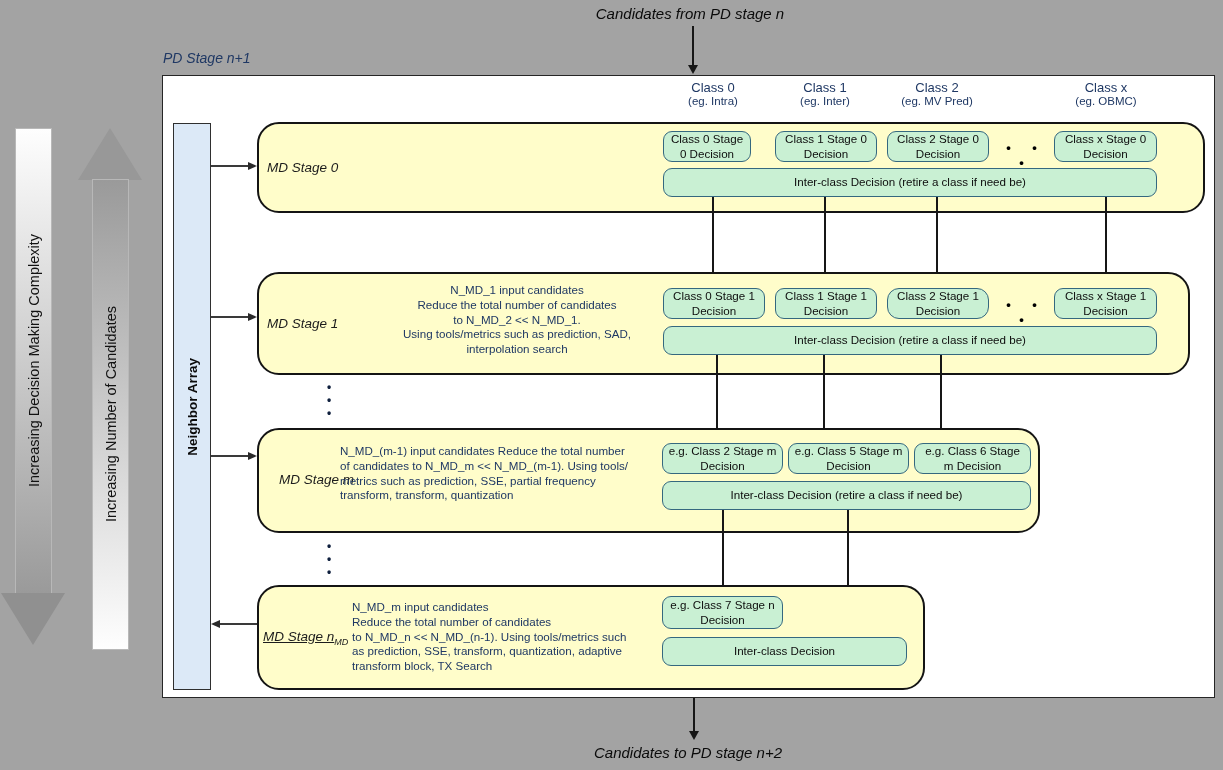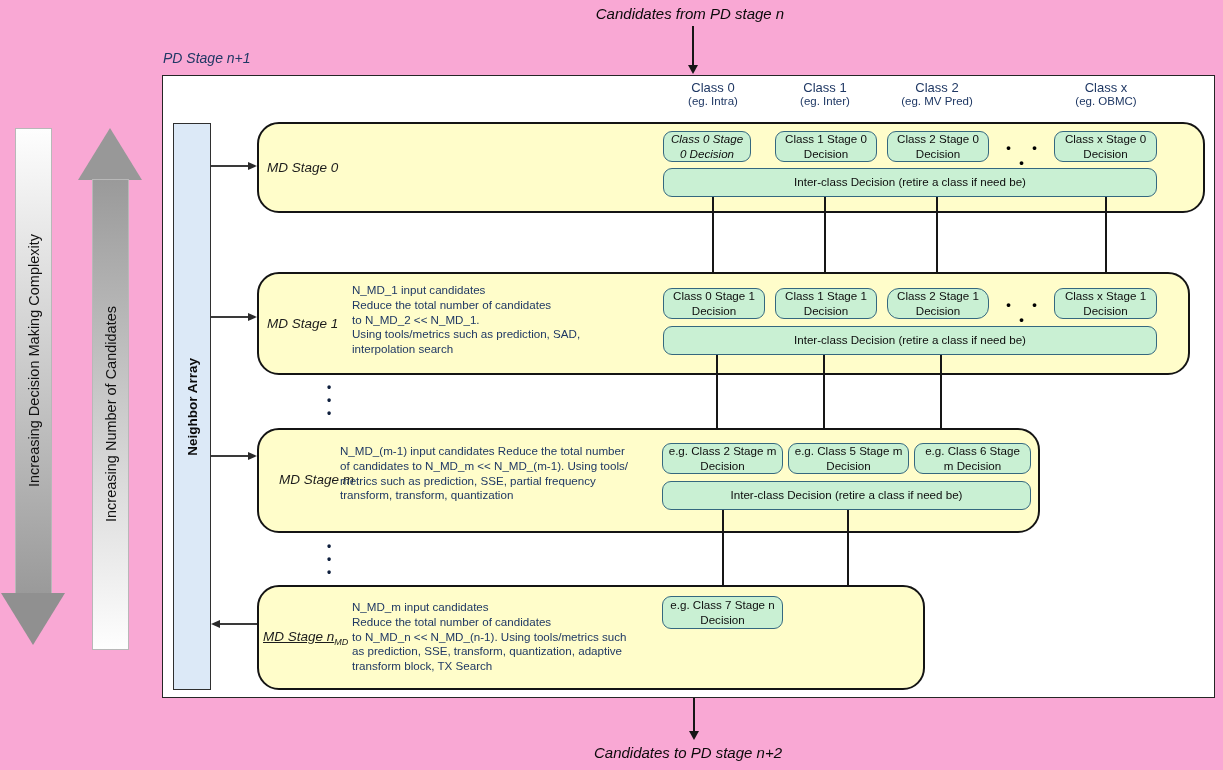--- a/index.html
+++ b/index.html
@@ -1,16 +1,16 @@
 <!DOCTYPE html>
 <html><head>
 <meta charset="utf-8">
 <style>
   html,body{margin:0;padding:0;background:#ffffff;font-family:"Liberation Sans","DejaVu Sans",sans-serif;}
-  #canvas{position:relative;width:1223px;height:770px;background:#f9a8d4;color:#111;overflow:hidden;}
+  #canvas{position:relative;width:1223px;height:770px;background:#a3a3a3;color:#111;overflow:hidden;}
   .abs{position:absolute;}
   .flowlabel{font-size:15px;font-style:italic;color:#0a0a0a;text-align:center;}
   .pdlabel{font-size:14px;font-style:italic;color:#1f3864;}
   .container{border:1.6px solid #262626;box-sizing:border-box;background:#fff;}
   .stage{background:#fffdca;border:2.2px solid #141414;border-radius:22px;box-sizing:border-box;}
   .stage-label{font-size:13.5px;font-style:italic;color:#1c1c1c;white-space:nowrap;}
   .stage-label sub{font-size:9px;font-style:italic;}
   .stage-desc{font-size:11.6px;line-height:1.28;color:#1f3864;white-space:pre-line;}
   .dbox{background:#c9f0d3;border:1.6px solid #35687f;border-radius:9px;box-sizing:border-box;
         display:flex;align-items:center;justify-content:center;text-align:center;
@@ -86,39 +86,39 @@
     <div class="nm">Class 2</div>
     <div class="eg">(eg. MV Pred)</div>
   </div>
   <div class="abs classhdr" style="left:1054px;top:80px;width:104px;">
     <div class="nm">Class x</div>
     <div class="eg">(eg. OBMC)</div>
   </div>
 
   <div class="abs stage" style="left:257px;top:122px;width:948px;height:91px;"></div>
   <div class="abs stage-label" style="left:267px;top:160px;">MD Stage 0</div>
-  <div class="abs dbox" style="left:663px;top:131px;width:88px;height:31px;font-style:italic;">Class 0 Stage 0 Decision</div>
+  <div class="abs dbox" style="left:663px;top:131px;width:88px;height:31px;">Class 0 Stage 0 Decision</div>
   <div class="abs dbox" style="left:775px;top:131px;width:102px;height:31px;">Class 1 Stage 0 Decision</div>
   <div class="abs dbox" style="left:887px;top:131px;width:102px;height:31px;">Class 2 Stage 0 Decision</div>
   <div class="abs hdots" style="left:998px;top:140px;width:56px;text-align:center;">• • •</div>
   <div class="abs dbox" style="left:1054px;top:131px;width:103px;height:31px;">Class x Stage 0 Decision</div>
   <div class="abs dbox" style="left:663px;top:168px;width:494px;height:29px;">Inter-class Decision (retire a class if need be)</div>
 
   <div class="abs vline" style="left:712px;top:197px;height:83px;"></div>
   <div class="abs ah-down" style="left:708px;top:279px;"></div>
   <div class="abs vline" style="left:824px;top:197px;height:83px;"></div>
   <div class="abs ah-down" style="left:820px;top:279px;"></div>
   <div class="abs vline" style="left:936px;top:197px;height:83px;"></div>
   <div class="abs ah-down" style="left:932px;top:279px;"></div>
   <div class="abs vline" style="left:1105px;top:197px;height:83px;"></div>
   <div class="abs ah-down" style="left:1101px;top:279px;"></div>
 
   <div class="abs stage" style="left:257px;top:272px;width:933px;height:103px;"></div>
   <div class="abs stage-label" style="left:267px;top:316px;">MD Stage 1</div>
-  <div class="abs stage-desc" style="left:352px;top:283px;width:330px;">N_MD_1 input candidates
+  <div class="abs stage-desc" style="left:352px;top:283px;width:330px;text-align:center;">N_MD_1 input candidates
 Reduce the total number of candidates
 to N_MD_2 &lt;&lt; N_MD_1.
 Using tools/metrics such as prediction, SAD,
 interpolation search</div>
   <div class="abs dbox" style="left:663px;top:288px;width:102px;height:31px;">Class 0 Stage 1 Decision</div>
   <div class="abs dbox" style="left:775px;top:288px;width:102px;height:31px;">Class 1 Stage 1 Decision</div>
   <div class="abs dbox" style="left:887px;top:288px;width:102px;height:31px;border-radius:12px;">Class 2 Stage 1 Decision</div>
   <div class="abs hdots" style="left:998px;top:297px;width:56px;text-align:center;">• • •</div>
   <div class="abs dbox" style="left:1054px;top:288px;width:103px;height:31px;">Class x Stage 1 Decision</div>
   <div class="abs dbox" style="left:663px;top:326px;width:494px;height:29px;">Inter-class Decision (retire a class if need be)</div>
@@ -155,18 +155,19 @@
   <div class="abs ah-down" style="left:843px;top:587px;"></div>
 
   <div class="abs stage" style="left:257px;top:585px;width:668px;height:105px;"></div>
   <div class="abs stage-label" style="left:263px;top:629px;text-decoration:underline;"><span>MD Stage n</span><sub>MD</sub></div>
   <div class="abs stage-desc" style="left:352px;top:600px;width:335px;">N_MD_m input candidates
 Reduce the total number of candidates
 to N_MD_n &lt;&lt; N_MD_(n-1). Using tools/metrics such
 as prediction, SSE, transform, quantization, adaptive
 transform block, TX Search</div>
   <div class="abs dbox" style="left:662px;top:596px;width:121px;height:33px;">e.g. Class 7 Stage n Decision</div>
+  <div class="abs dbox" style="left:662px;top:637px;width:245px;height:29px;">Inter-class Decision</div>
 
   <div class="abs vline" style="left:693px;top:698px;height:34px;"></div>
   <div class="abs ah-down" style="left:689px;top:731px;"></div>
   <div class="abs flowlabel" style="left:538px;top:744px;width:300px;">Candidates to PD stage n+2</div>
 
 </div>
 
 </body></html>

